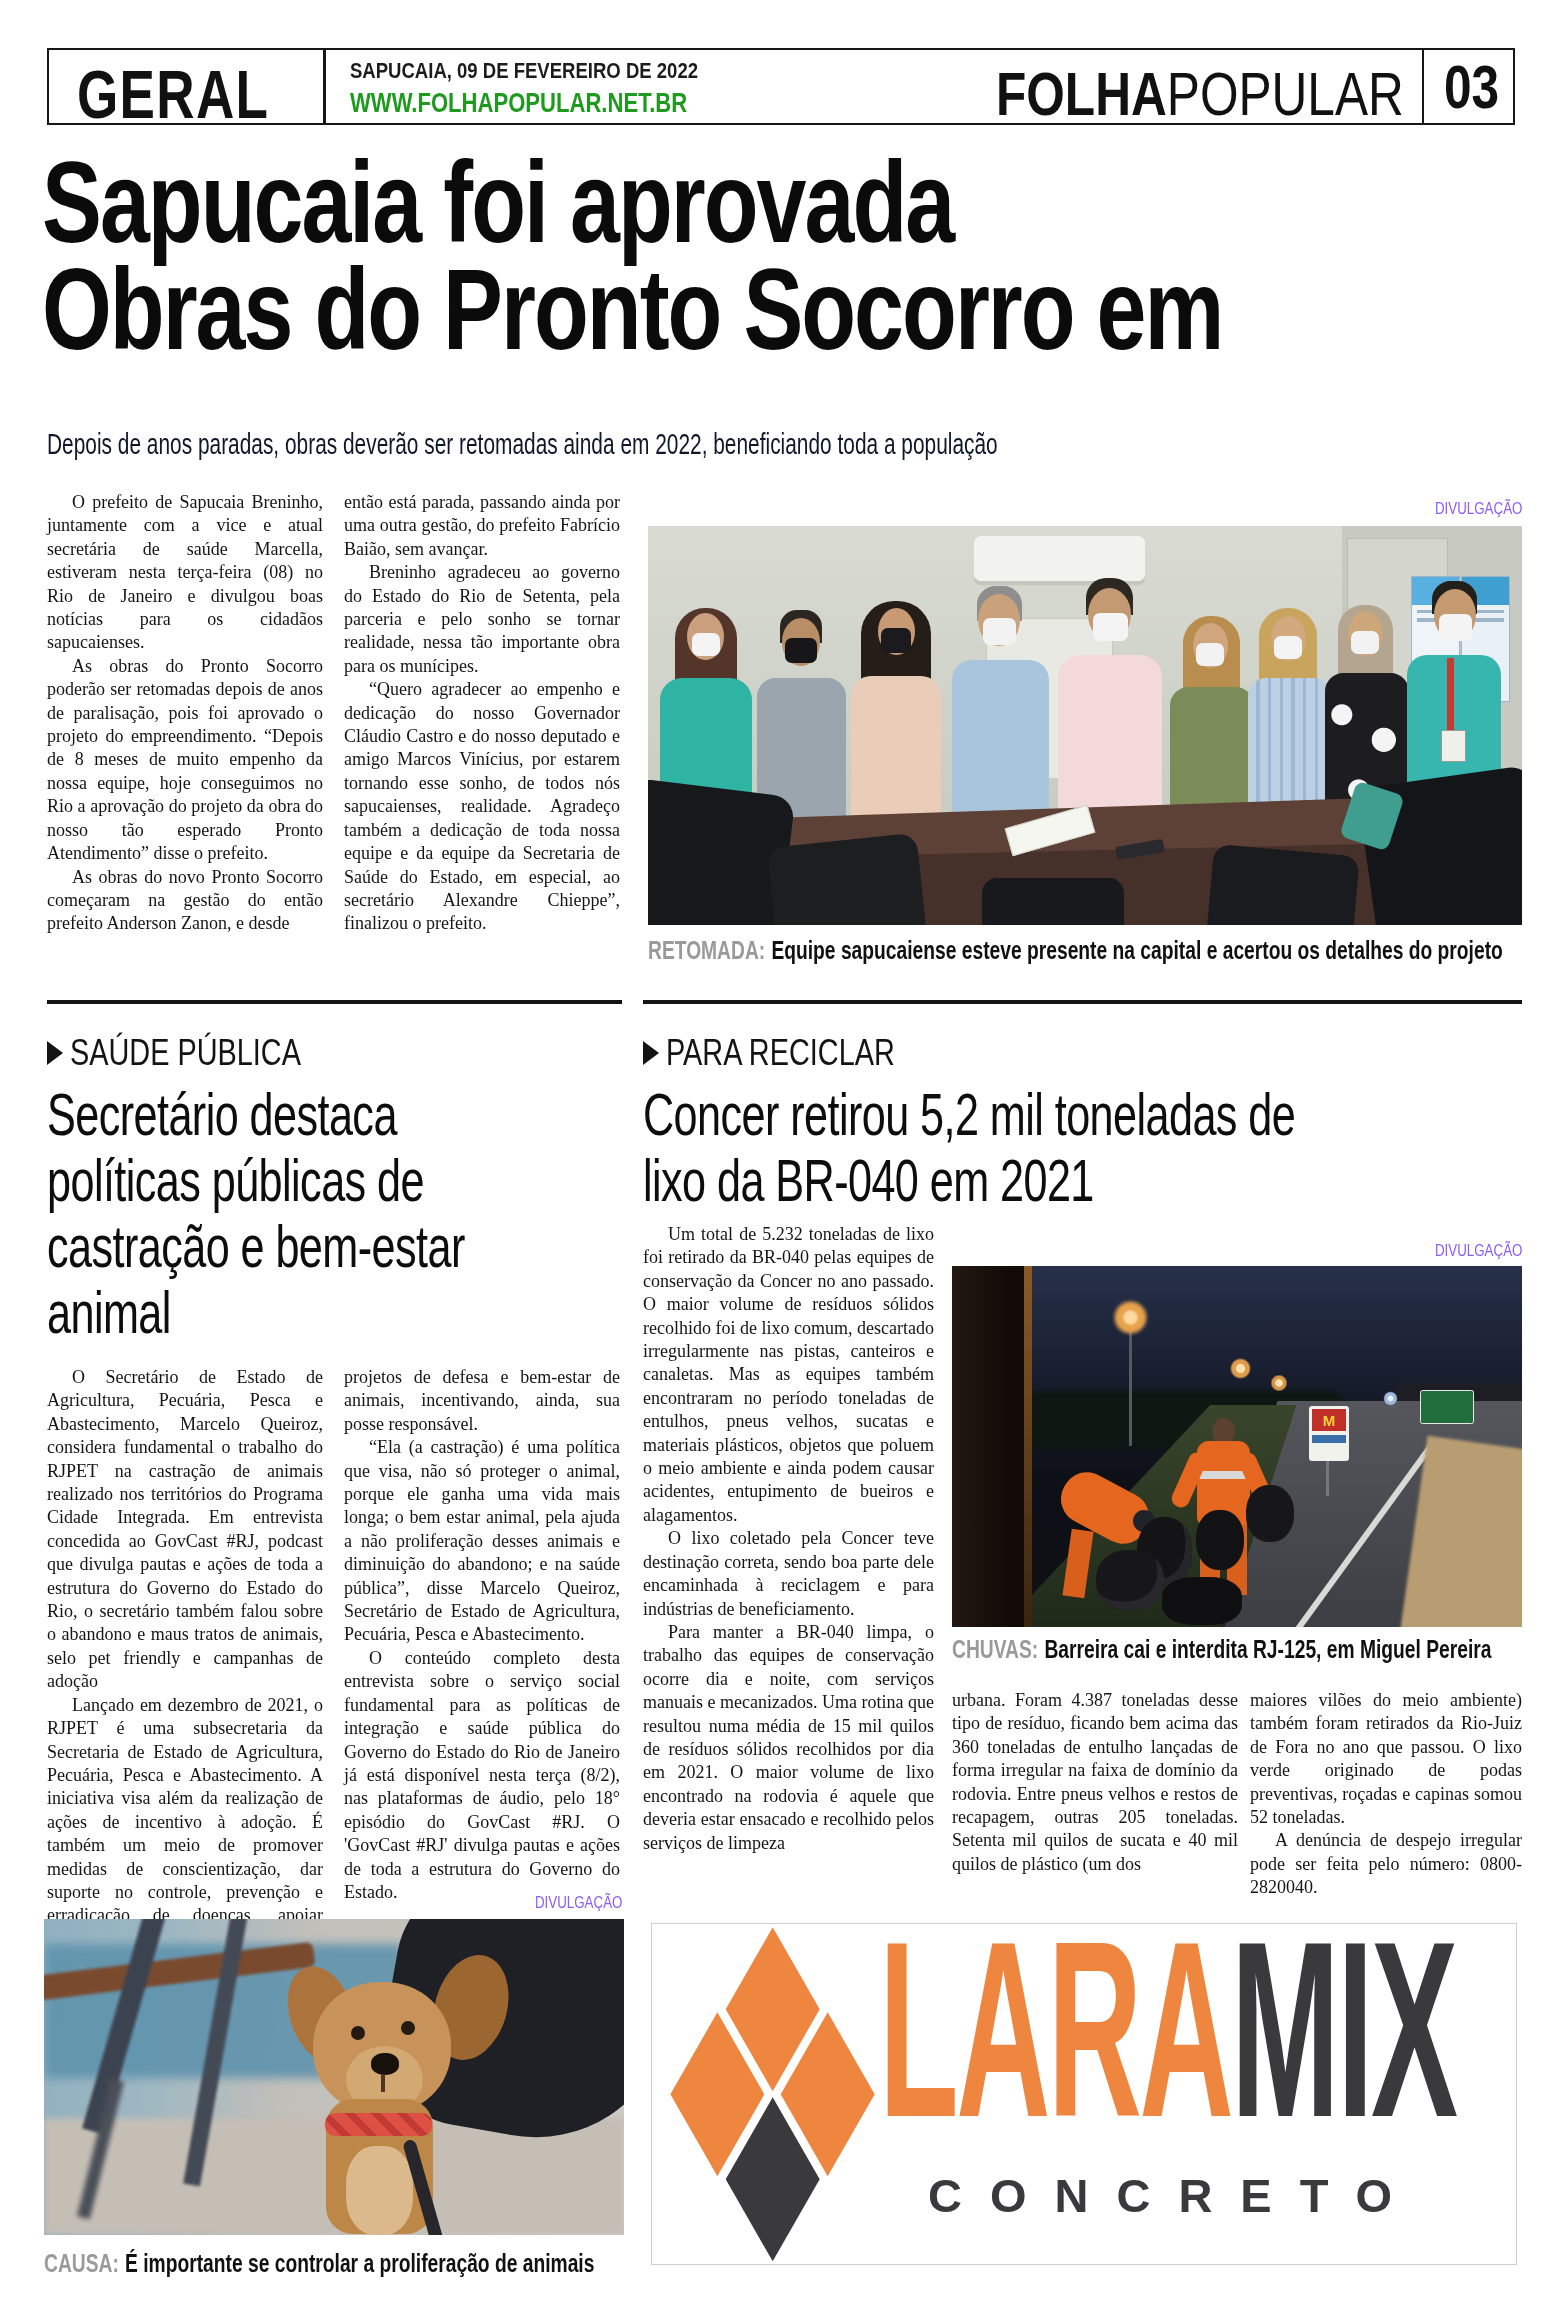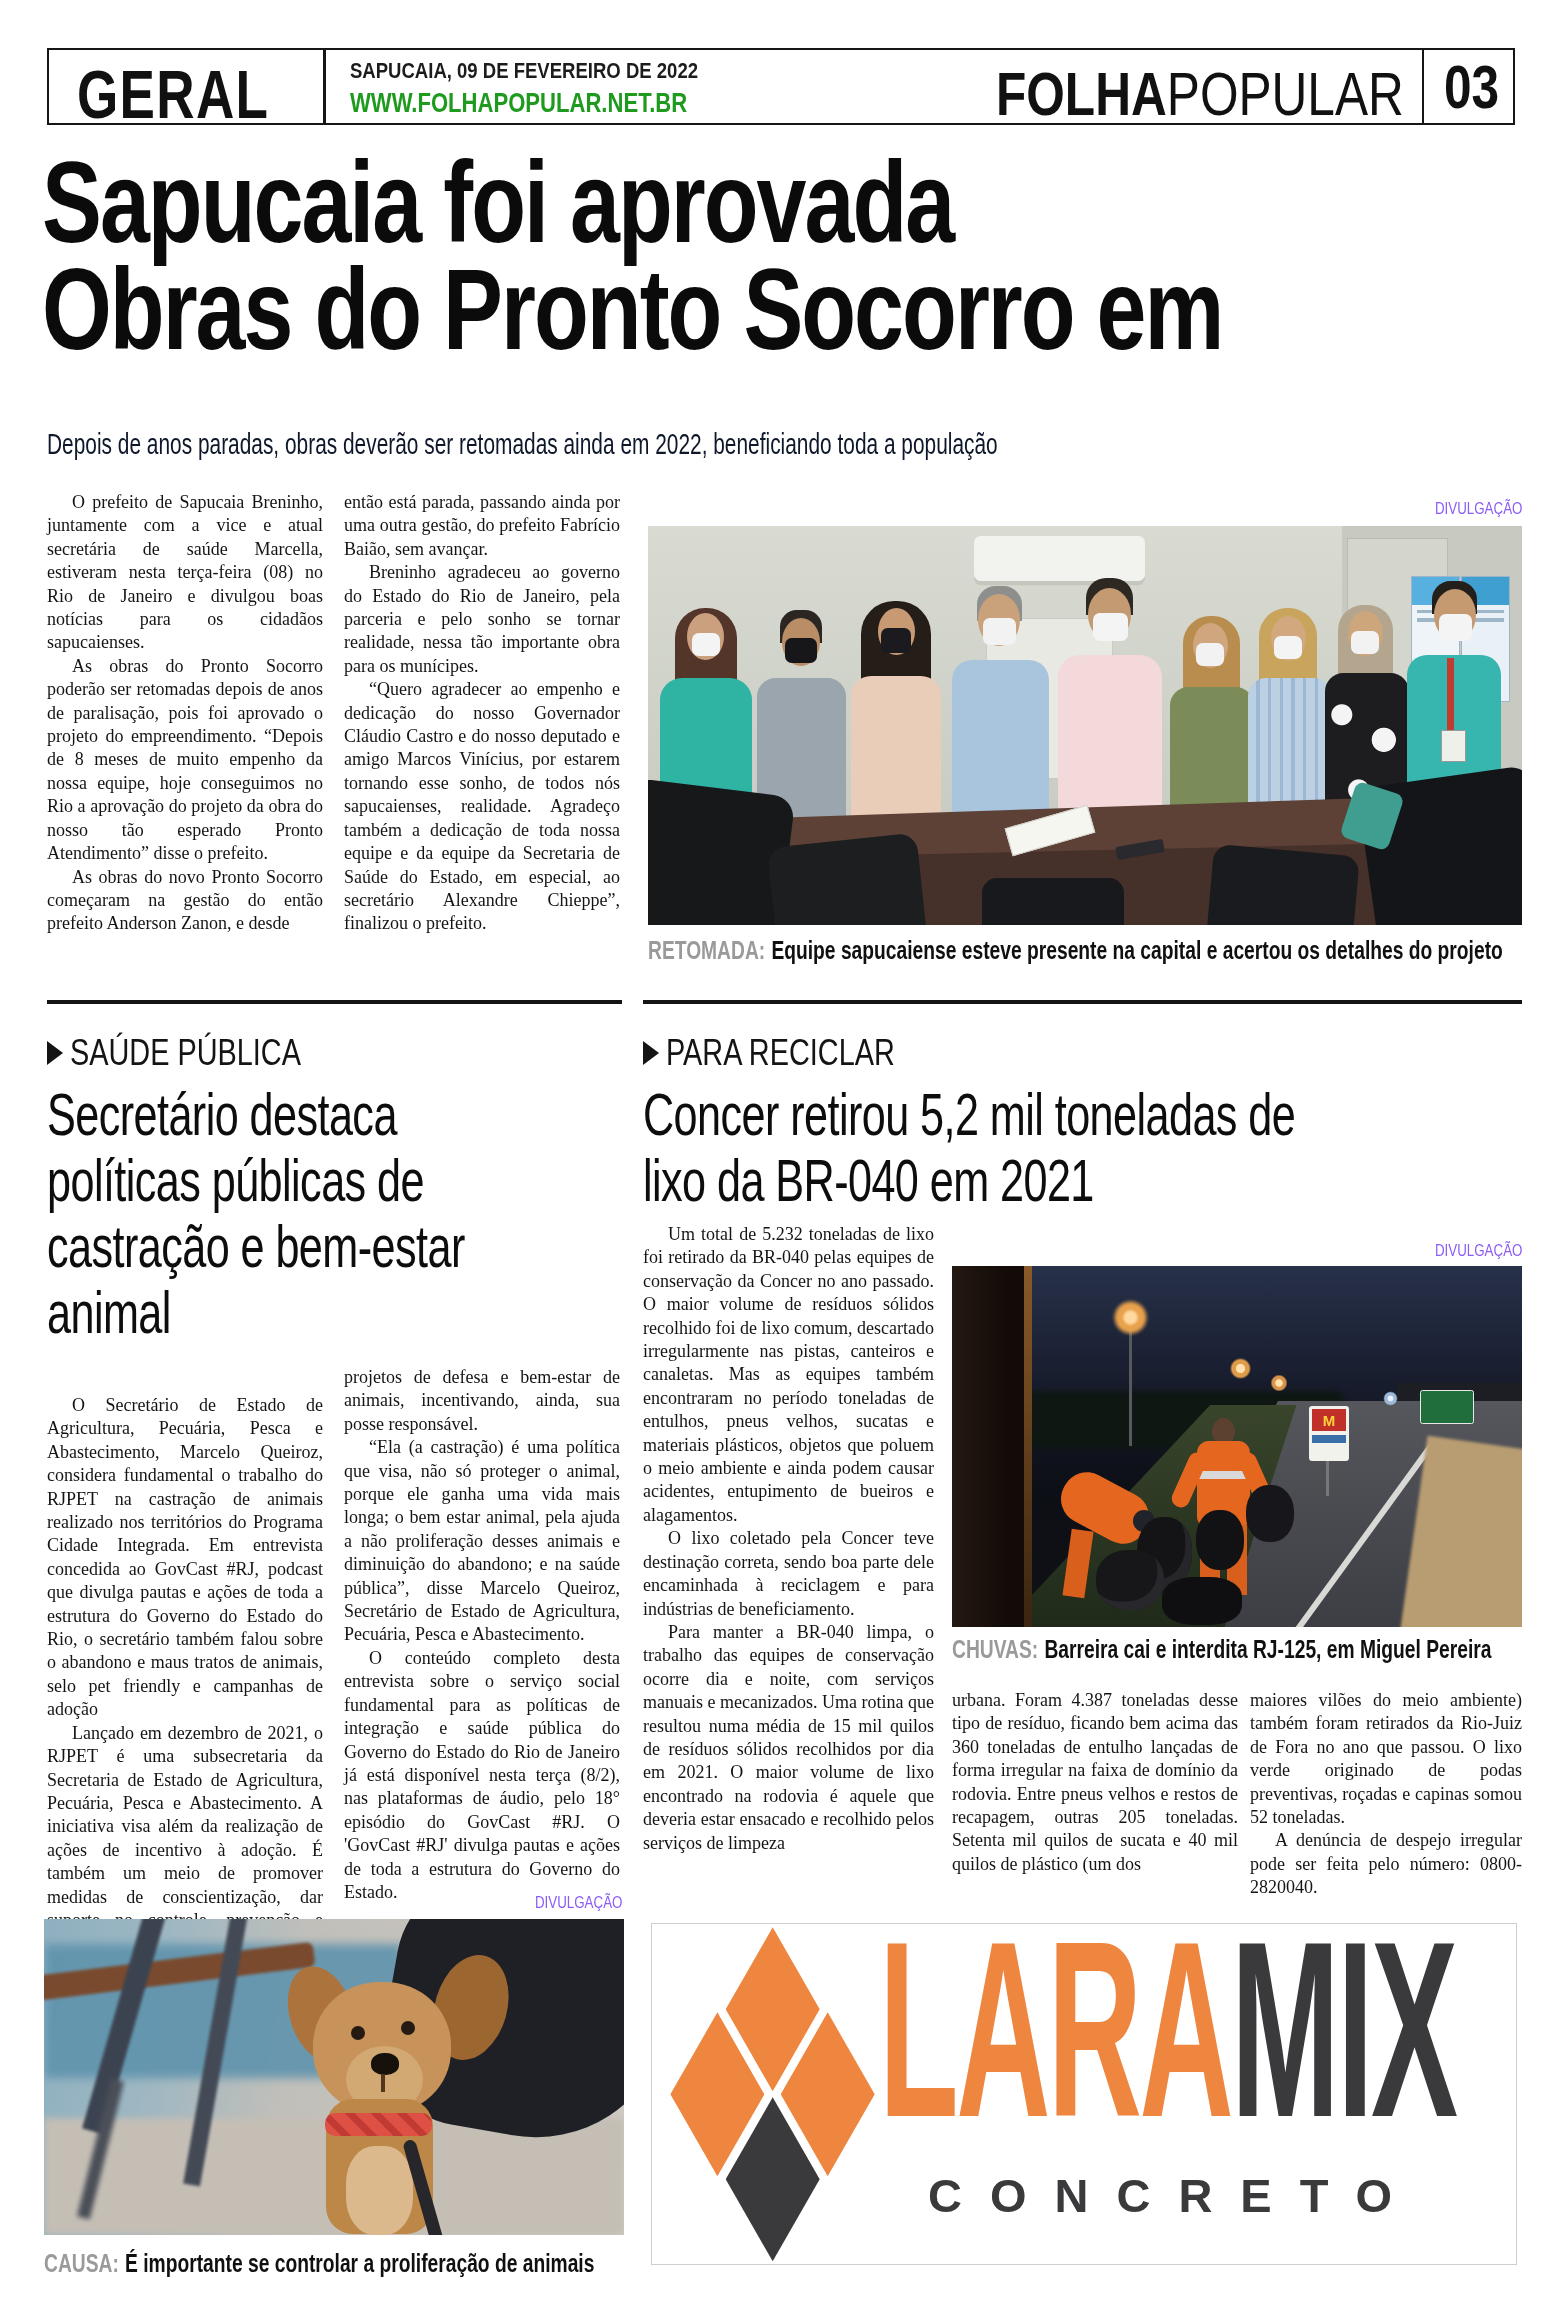--- a/index.html
+++ b/index.html
@@ -100,21 +100,21 @@
   </div>
   <div class="abs subtitle"><span class="cond">Depois de anos paradas, obras deverão ser retomadas ainda em 2022, beneficiando toda a população</span></div>
 
   <div class="abs bodycol a1c1">
     <p class="ind">O prefeito de Sapucaia Breninho, juntamente com a vice e atual secretária de saúde Marcella, estiveram nesta terça-feira (08) no Rio de Janeiro e divulgou boas notícias para os cidadãos sapucaienses.</p>
     <p class="ind">As obras do Pronto Socorro poderão ser retomadas depois de anos de paralisação, pois foi aprovado o projeto do empreendimento. “Depois de 8 meses de muito empenho da nossa equipe, hoje conseguimos no Rio a aprovação do projeto da obra do nosso tão esperado Pronto Atendimento” disse o prefeito.</p>
     <p class="ind">As obras do novo Pronto Socorro começaram na gestão do então prefeito Anderson Zanon, e desde</p>
   </div>
   <div class="abs bodycol a1c2">
     <p>então está parada, passando ainda por uma outra gestão, do prefeito Fabrício Baião, sem avançar.</p>
-    <p class="ind">Breninho agradeceu ao governo do Estado do Rio de Janeiro, pela parceria e pelo sonho se tornar realidade, nessa tão importante obra para os munícipes.</p>
+    <p class="ind">Breninho agradeceu ao governo do Estado do Rio de Setenta, pela parceria e pelo sonho se tornar realidade, nessa tão importante obra para os munícipes.</p>
     <p class="ind">“Quero agradecer ao empenho e dedicação do nosso Governador Cláudio Castro e do nosso deputado e amigo Marcos Vinícius, por estarem tornando esse sonho, de todos nós sapucaienses, realidade. Agradeço também a dedicação de toda nossa equipe e da equipe da Secretaria de Saúde do Estado, em especial, ao secretário Alexandre Chieppe”, finalizou o prefeito.</p>
   </div>
 
   <div class="abs credit" style="left:1253px;top:499px;width:269px;text-align:right;"><span class="cond-r">DIVULGAÇÃO</span></div>
 
   <div class="abs photo photo1" aria-hidden="true">
     <div class="pp" style="right:0;top:0;width:180px;height:399px;background:#c8cac1;"></div>
     <div class="pp" style="right:74px;top:11.7px;width:99px;height:276px;background:#d4d6cd;border:1.7px solid #b9bbb2;"></div>
     <div class="pp" style="right:11.7px;top:50px;width:47px;height:124px;background:#e9f1f6;border:0.8px solid #9fb4c4;">
         <div style="height:28px;background:#3f9fd0;"></div>
@@ -231,21 +231,21 @@
   <div class="abs kicker" style="left:47px;top:1032px;">
     <span class="tri"></span>
     <span class="cond">SAÚDE PÚBLICA</span>
   </div>
   <div class="abs sec-headline" style="left:47px;top:1082px;">
     <div><span class="cond">Secretário destaca</span></div>
     <div><span class="cond">políticas públicas de</span></div>
     <div><span class="cond">castração e bem-estar</span></div>
     <div><span class="cond">animal</span></div>
   </div>
-  <div class="abs bodycol" style="left:47px;top:1366px;width:276px;margin-top:28px;">
+  <div class="abs bodycol" style="left:47px;top:1366px;width:276px;">
     <p class="ind">O Secretário de Estado de Agricultura, Pecuária, Pesca e Abastecimento, Marcelo Queiroz, considera fundamental o trabalho do RJPET na castração de animais realizado nos territórios do Programa Cidade Integrada. Em entrevista concedida ao GovCast #RJ, podcast que divulga pautas e ações de toda a estrutura do Governo do Estado do Rio, o secretário também falou sobre o abandono e maus tratos de animais, selo pet friendly e campanhas de adoção</p>
     <p class="ind">Lançado em dezembro de 2021, o RJPET é uma subsecretaria da Secretaria de Estado de Agricultura, Pecuária, Pesca e Abastecimento. A iniciativa visa além da realização de ações de incentivo à adoção. É também um meio de promover medidas de conscientização, dar suporte no controle, prevenção e erradicação de doenças, apoiar programas e</p>
   </div>
   <div class="abs bodycol" style="left:344px;top:1366px;width:276px;">
     <p>projetos de defesa e bem-estar de animais, incentivando, ainda, sua posse responsável.</p>
     <p class="ind">“Ela (a castração) é uma política que visa, não só proteger o animal, porque ele ganha uma vida mais longa; o bem estar animal, pela ajuda a não proliferação desses animais e diminuição do abandono; e na saúde pública”, disse Marcelo Queiroz, Secretário de Estado de Agricultura, Pecuária, Pesca e Abastecimento.</p>
     <p class="ind">O conteúdo completo desta entrevista sobre o serviço social fundamental para as políticas de integração e saúde pública do Governo do Estado do Rio de Janeiro já está disponível nesta terça (8/2), nas plataformas de áudio, pelo 18° episódio do GovCast #RJ. O 'GovCast #RJ' divulga pautas e ações de toda a estrutura do Governo do Estado.</p>
   </div>
 
   <div class="abs credit" style="left:351px;top:1893px;width:271px;text-align:right;"><span class="cond-r">DIVULGAÇÃO</span></div>

